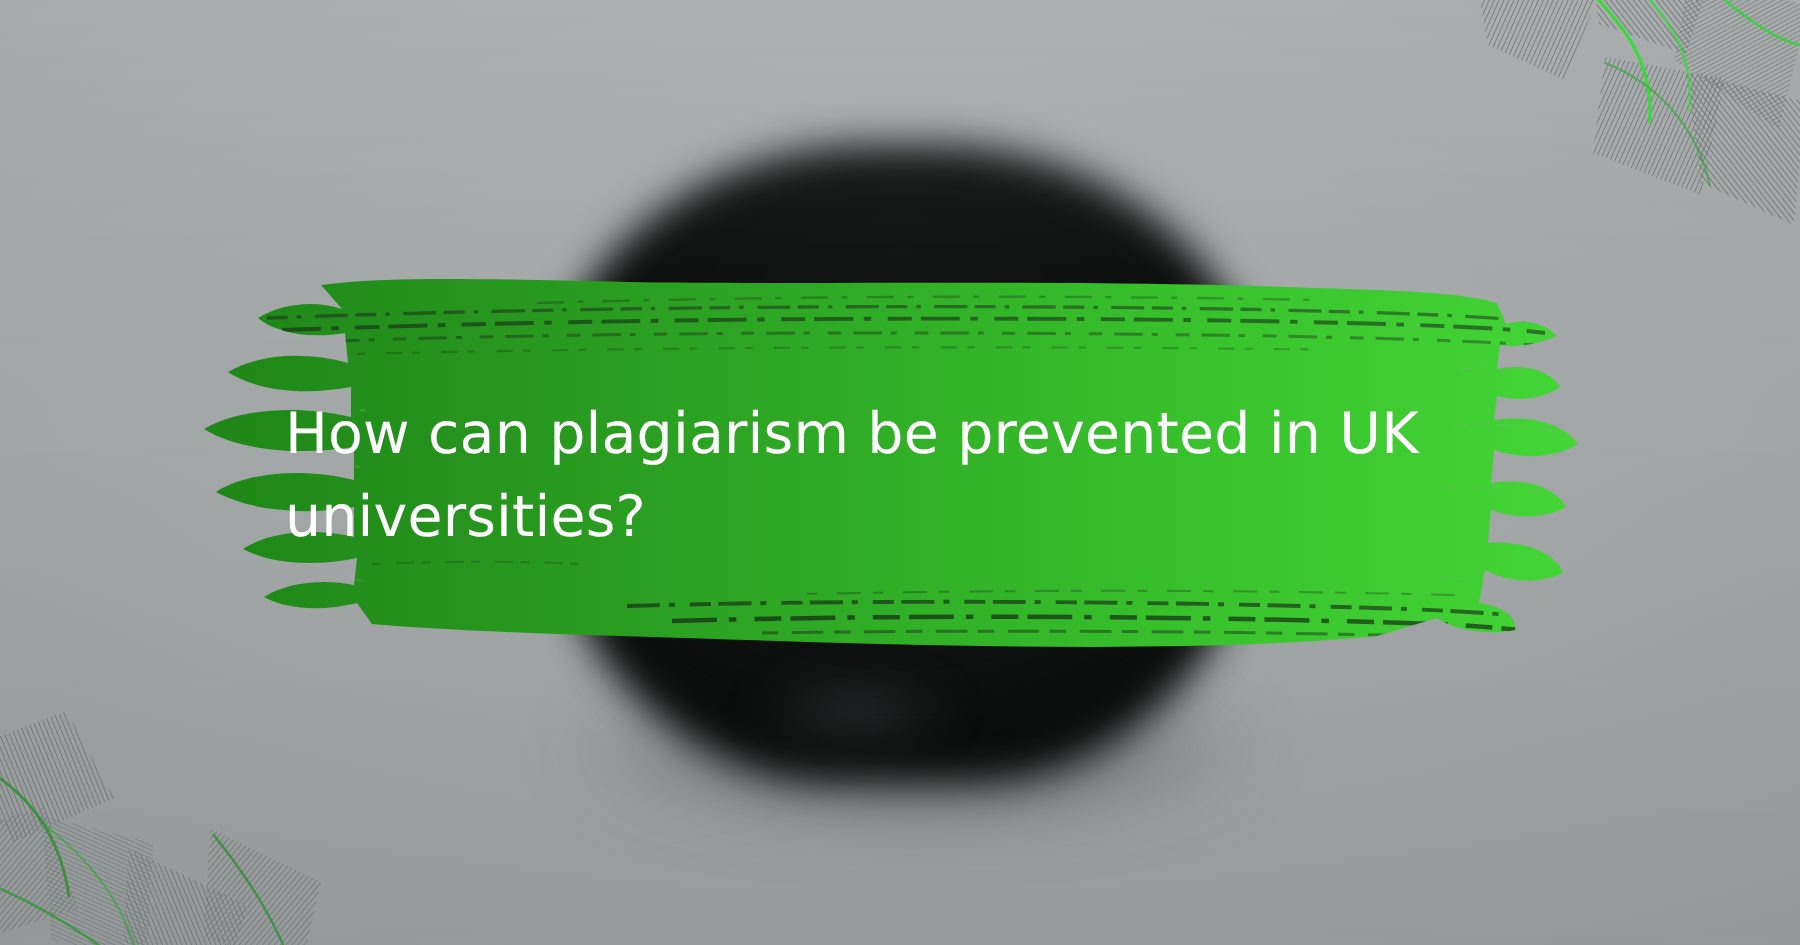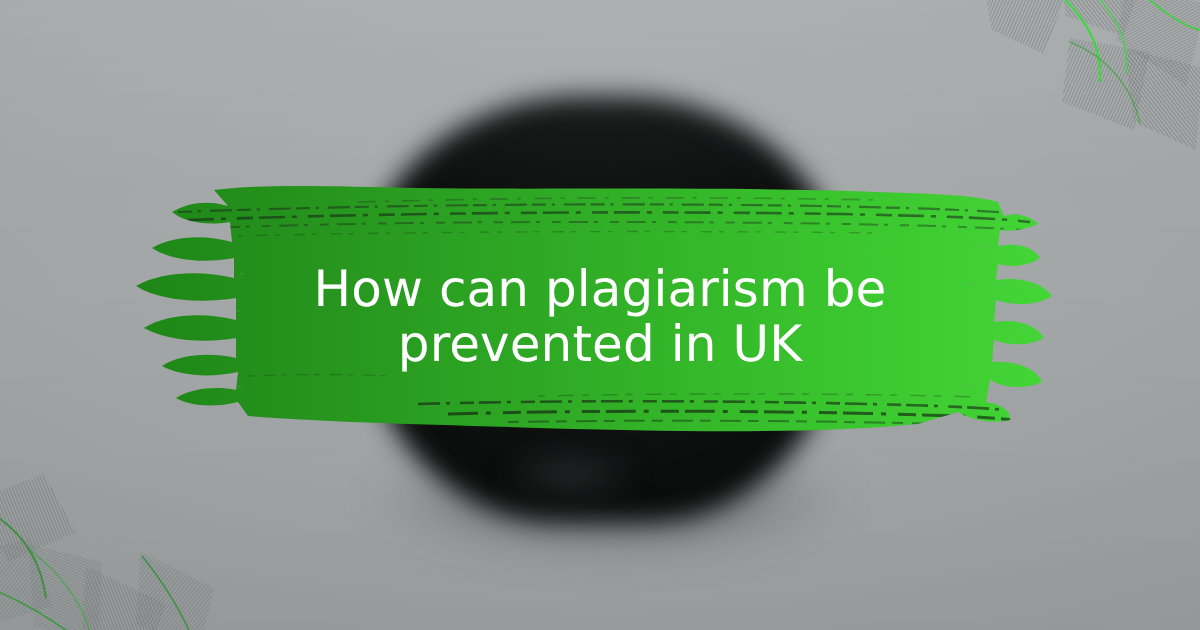--- a/index.html
+++ b/index.html
@@ -88,23 +88,23 @@
     height: 286px;
   }
   .brush-svg { display: block; width: 100%; height: 100%; }
 
   
   .headline {
     position: absolute;
     left: 190px;
     top: 262px;
     width: 820px;
-    text-align: center;
+    text-align: left;
     color: #ffffff;
-    font-size: 50px;
+    font-size: 38px;
     line-height: 55px;
     font-weight: 400;
     letter-spacing: 0.1px;
     text-rendering: geometricPrecision;
   }
   .headline .ln { display: block; }
 </style>
 </head>
 <body>
 
@@ -259,15 +259,16 @@
           <path d="M44,132 C76,130 104,132 126,136" stroke="#a2a7a5" stroke-width="1.5" fill="none" opacity="0.45" stroke-dasharray="11 6 3 9"></path>
           <path d="M40,172 C74,170 102,172 124,176" stroke="#a2a7a5" stroke-width="1.4" fill="none" opacity="0.42" stroke-dasharray="8 8 5 7"></path>
           <path d="M56,208 C86,206 110,208 128,212" stroke="#a2a7a5" stroke-width="1.3" fill="none" opacity="0.38" stroke-dasharray="10 7 4 8"></path>
         </g>
       </g>
     </svg>
   </div>
 
   <div class="headline">
     <span class="ln">How can plagiarism be prevented in UK</span>
+    <span class="ln">universities?</span>
   </div>
 
 </div>
 
 </body></html>

